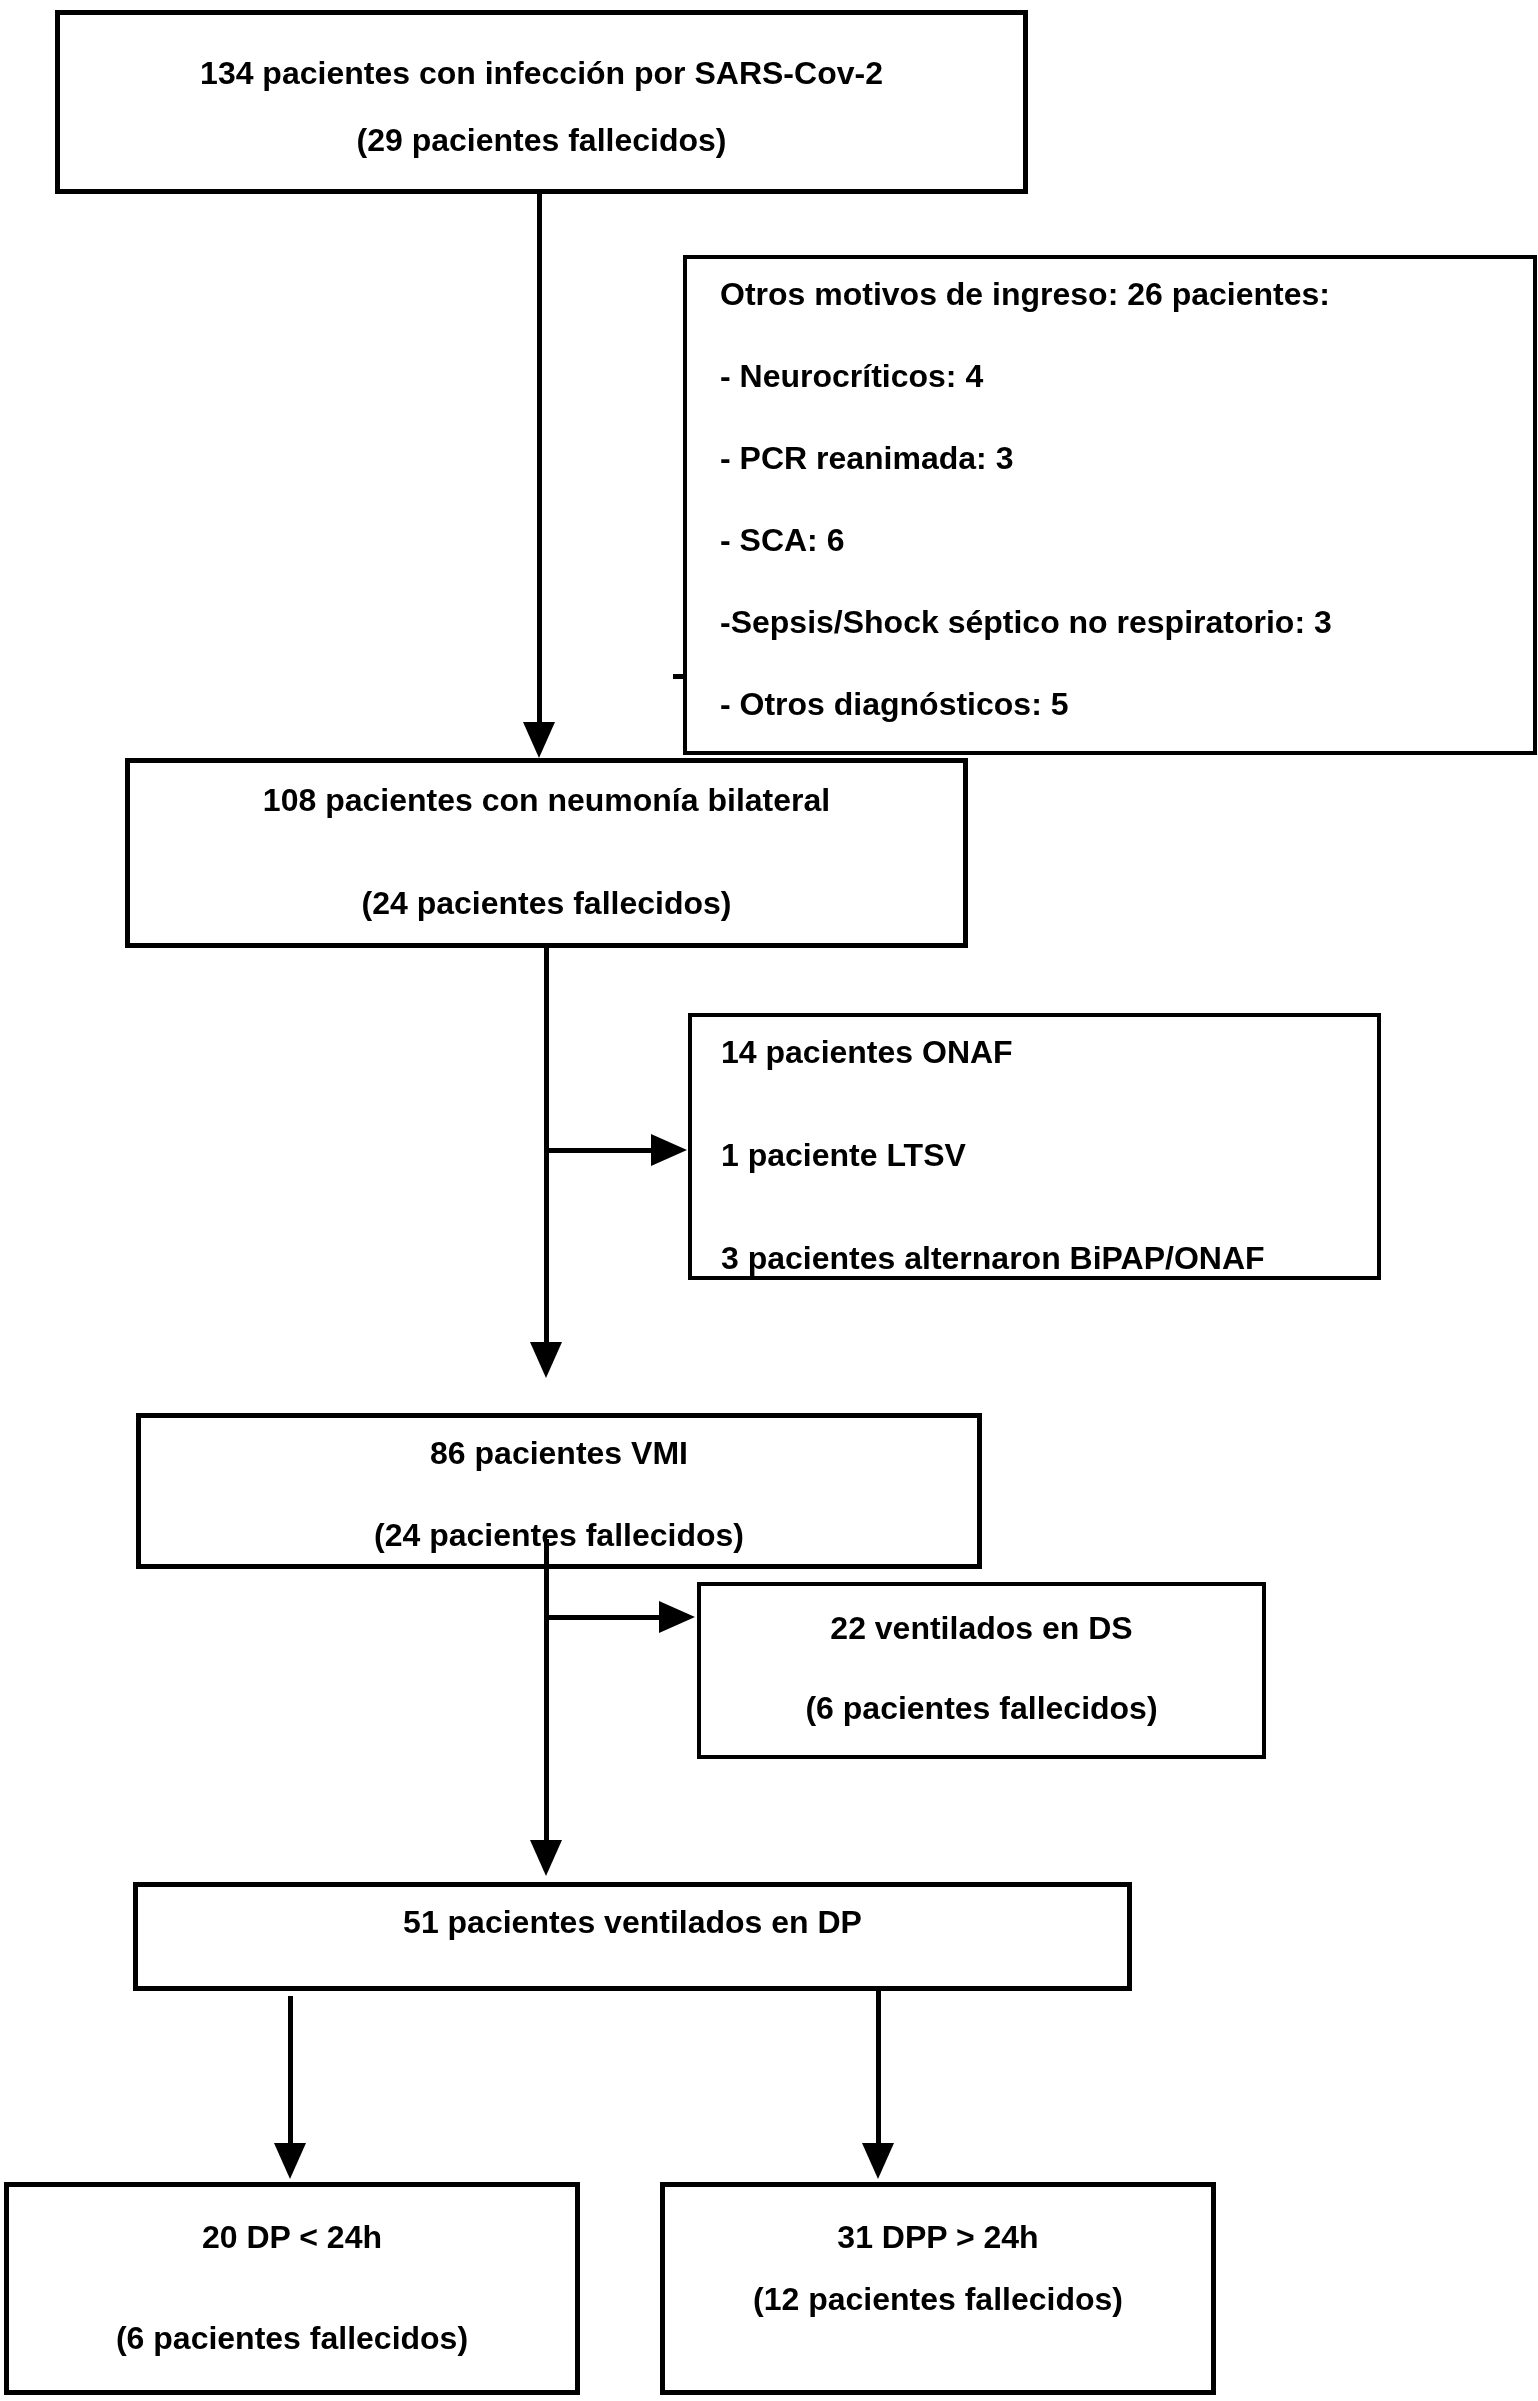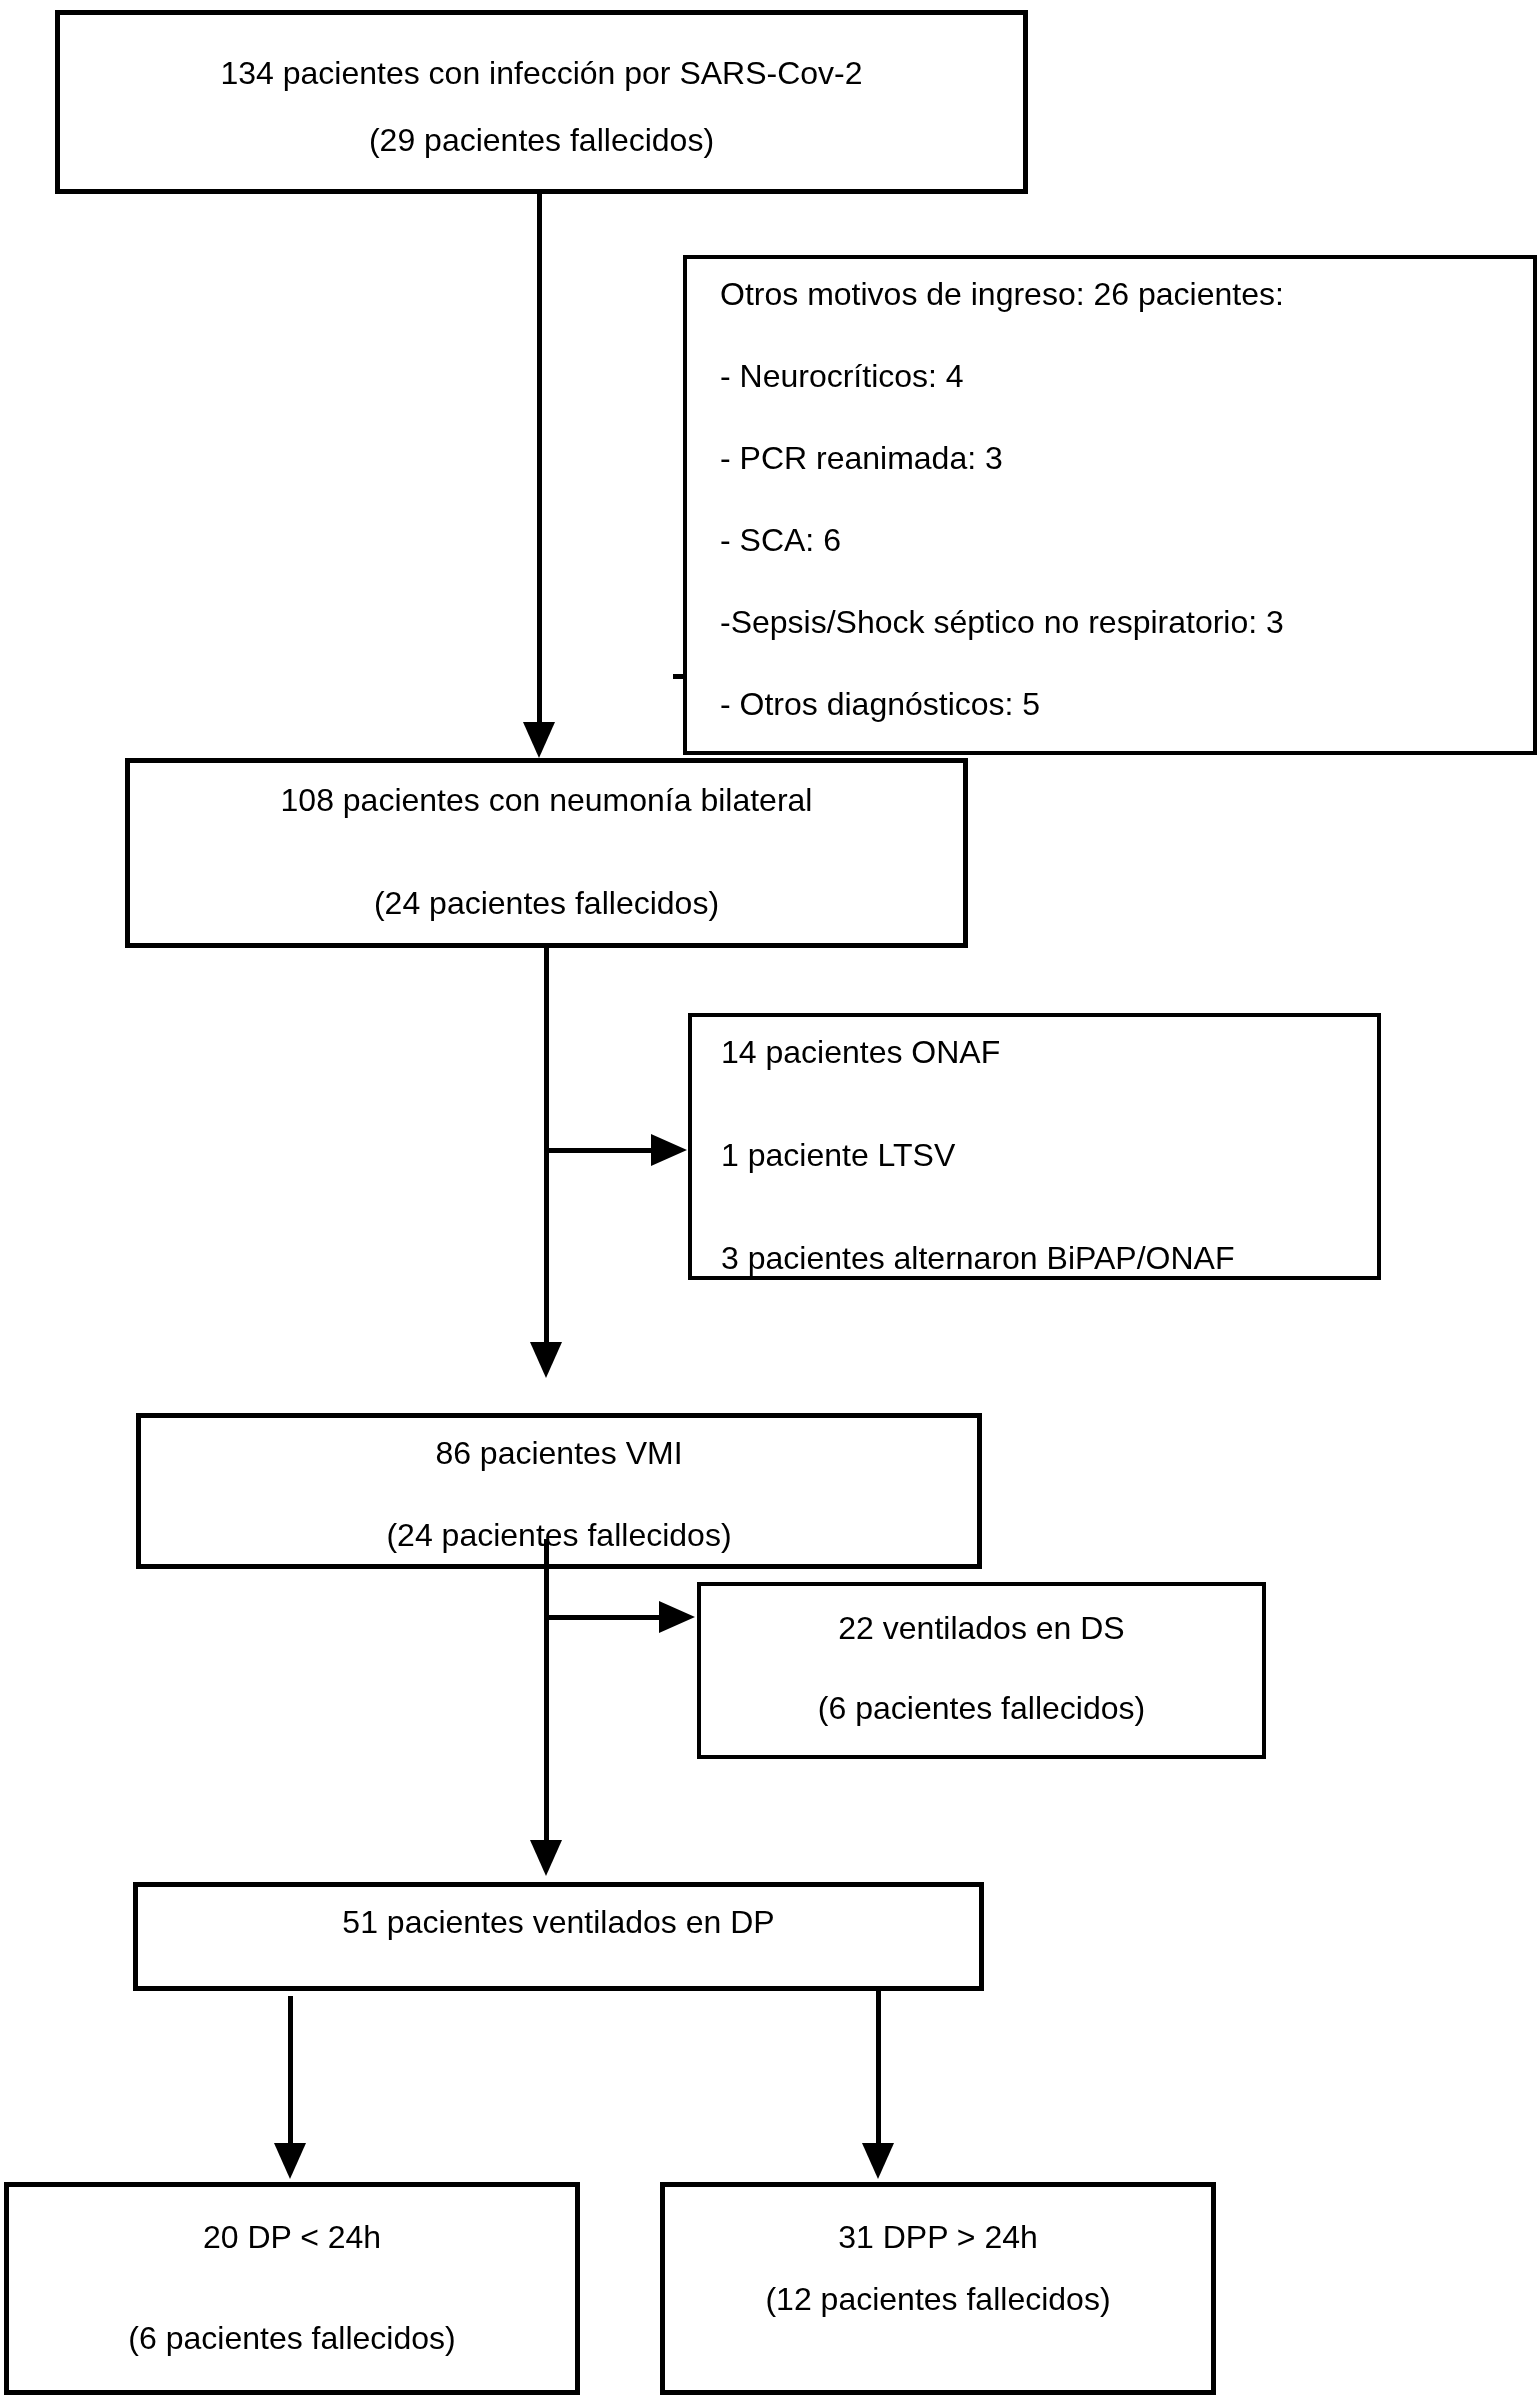--- a/index.html
+++ b/index.html
@@ -18,21 +18,21 @@
     border:4.6px solid var(--ink);
     background:var(--paper);
     font-size:32px;
     line-height:35px;
     display:flex;
     flex-direction:column;
   }
   .main { border-width:5.8px; }
   .center { align-items:center; text-align:center; }
   .leftal { align-items:flex-start; text-align:left; }
-  .bline { white-space:nowrap; }
+  .bline { white-space:nowrap;font-weight:bold; }
   .vline,.hline { position:absolute; background:var(--ink); }
   .head-down {
     position:absolute; width:0; height:0;
     border-left:16px solid transparent;
     border-right:16px solid transparent;
     border-top:36px solid var(--ink);
   }
   .head-right {
     position:absolute; width:0; height:0;
     border-top:16px solid transparent;
@@ -89,21 +89,21 @@
   <div class="head-down" style="left:530px; top:1840px;"></div>
 
   <div class="hline" style="left:546px; top:1615px; width:115px; height:4.6px;"></div>
   <div class="head-right" style="left:659px; top:1601px;"></div>
 
   <div class="box center" style="left:697px; top:1582px; width:569px; height:177px; padding-top:25px; gap:45px;">
     <div class="bline">22 ventilados en DS</div>
     <div class="bline">(6 pacientes fallecidos)</div>
   </div>
 
-  <div class="box main center" style="left:133px; top:1882px; width:851px; height:109px; padding-top:18px;">
+  <div class="box main center" style="left:133px; top:1882px; width:999px; height:109px; padding-top:18px;">
     <div class="bline">51 pacientes ventilados en DP</div>
   </div>
 
   <div class="vline" style="left:288px; top:1996px; width:4.6px; height:148px;"></div>
   <div class="head-down" style="left:274px; top:2143px;"></div>
 
   <div class="vline" style="left:876px; top:1991px; width:4.6px; height:152px;"></div>
   <div class="head-down" style="left:862px; top:2143px;"></div>
 
   <div class="box main center" style="left:4px; top:2182px; width:576px; height:213px; padding-top:33px; gap:66px;">

